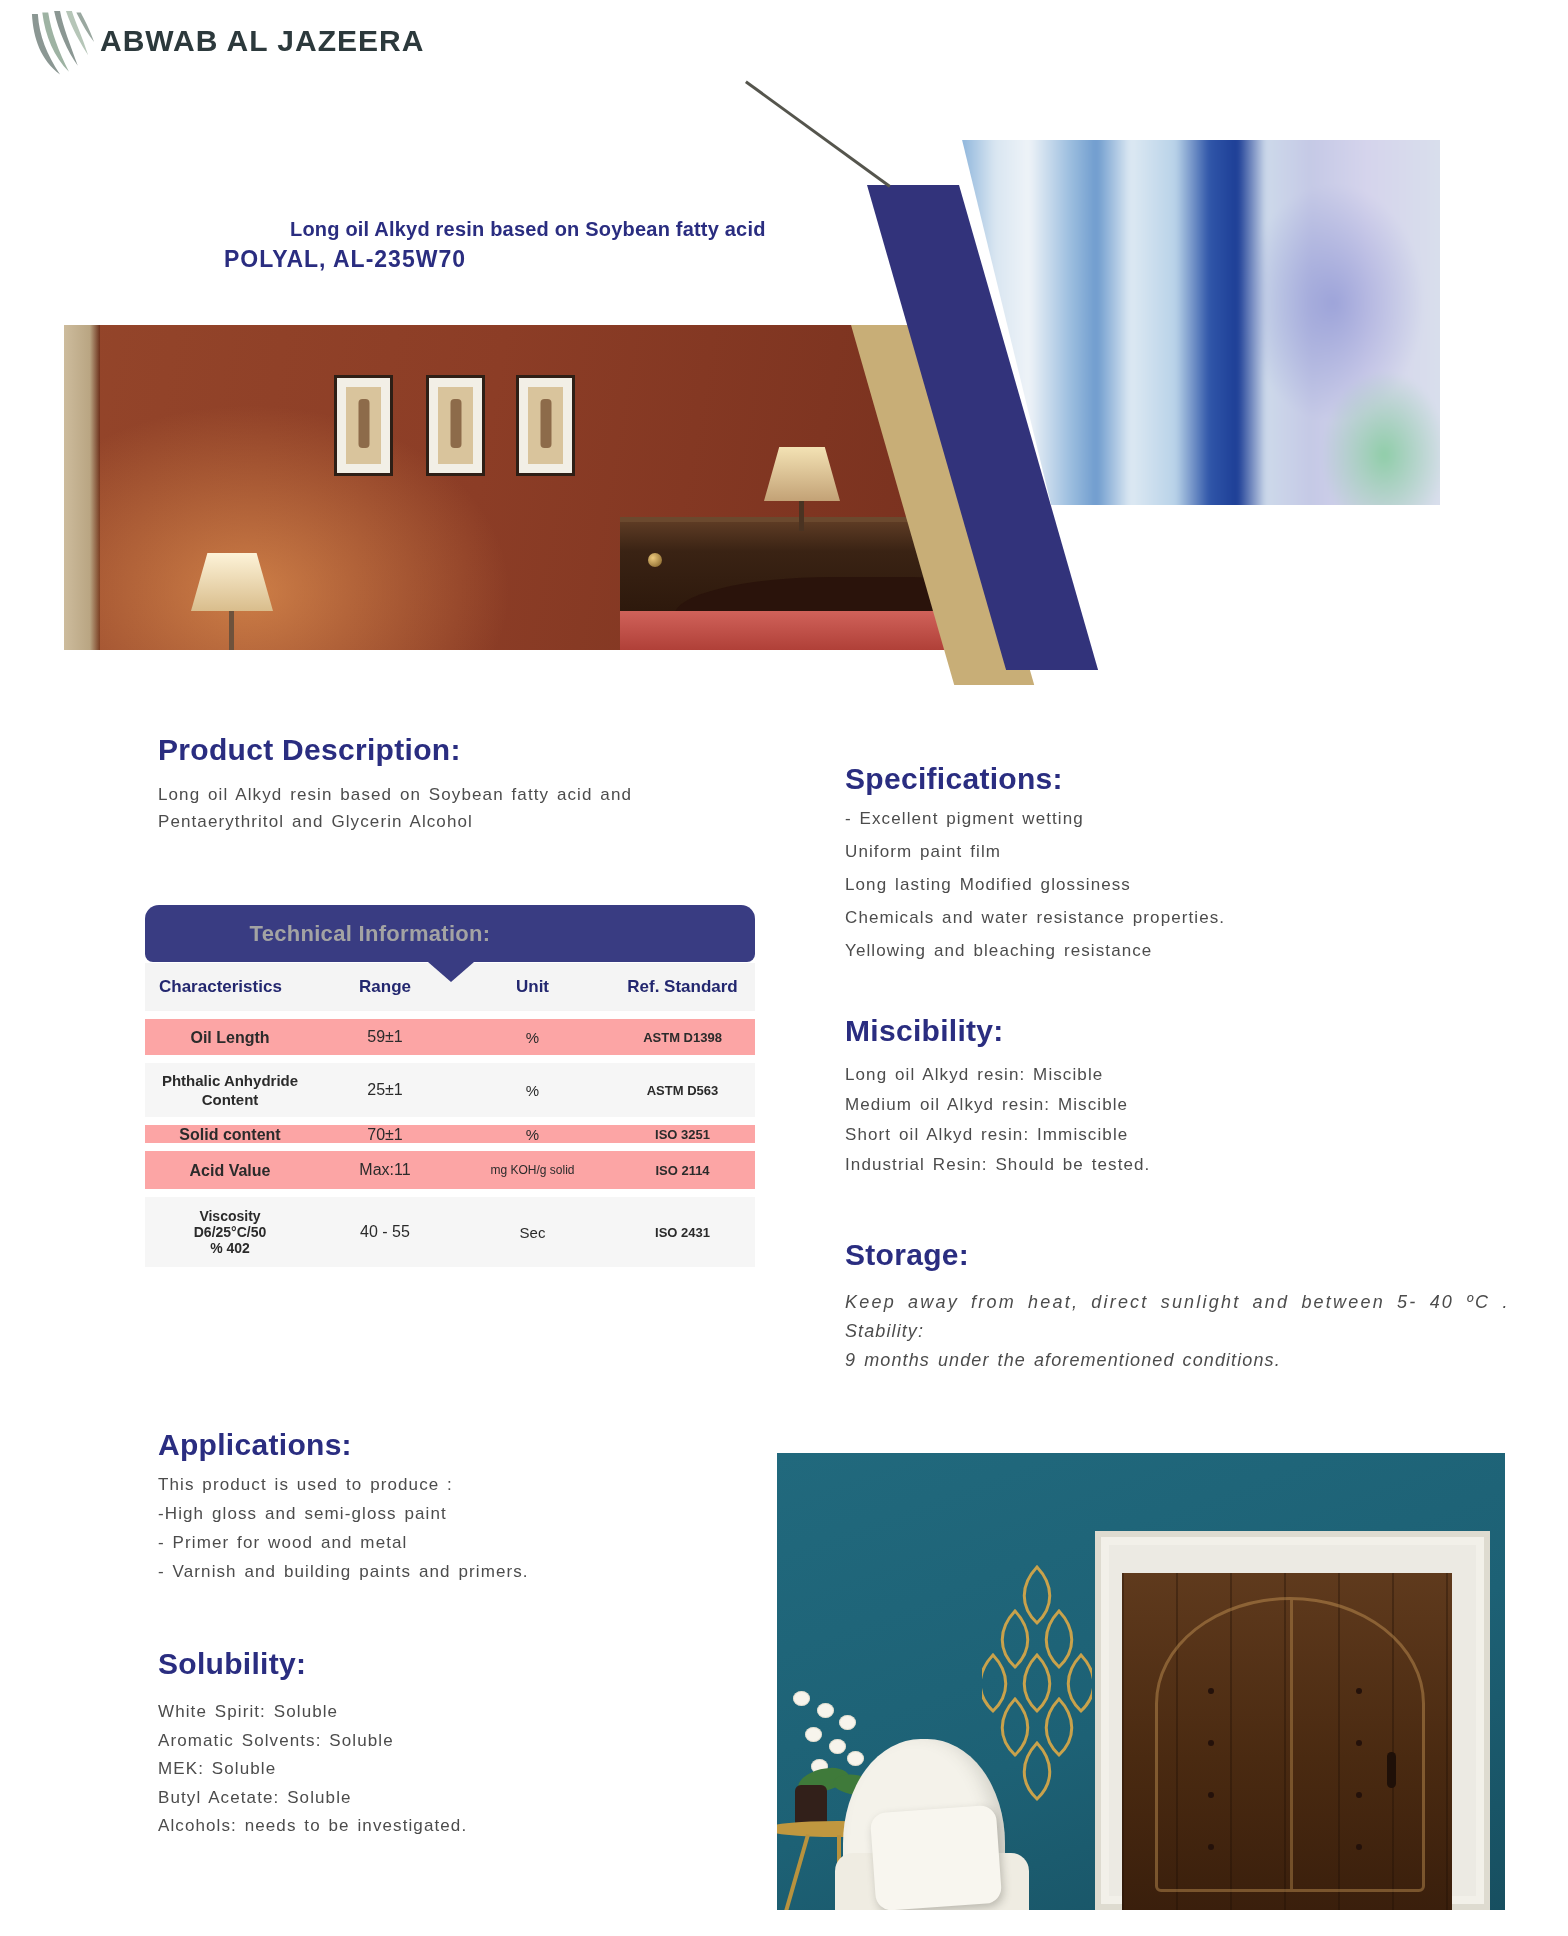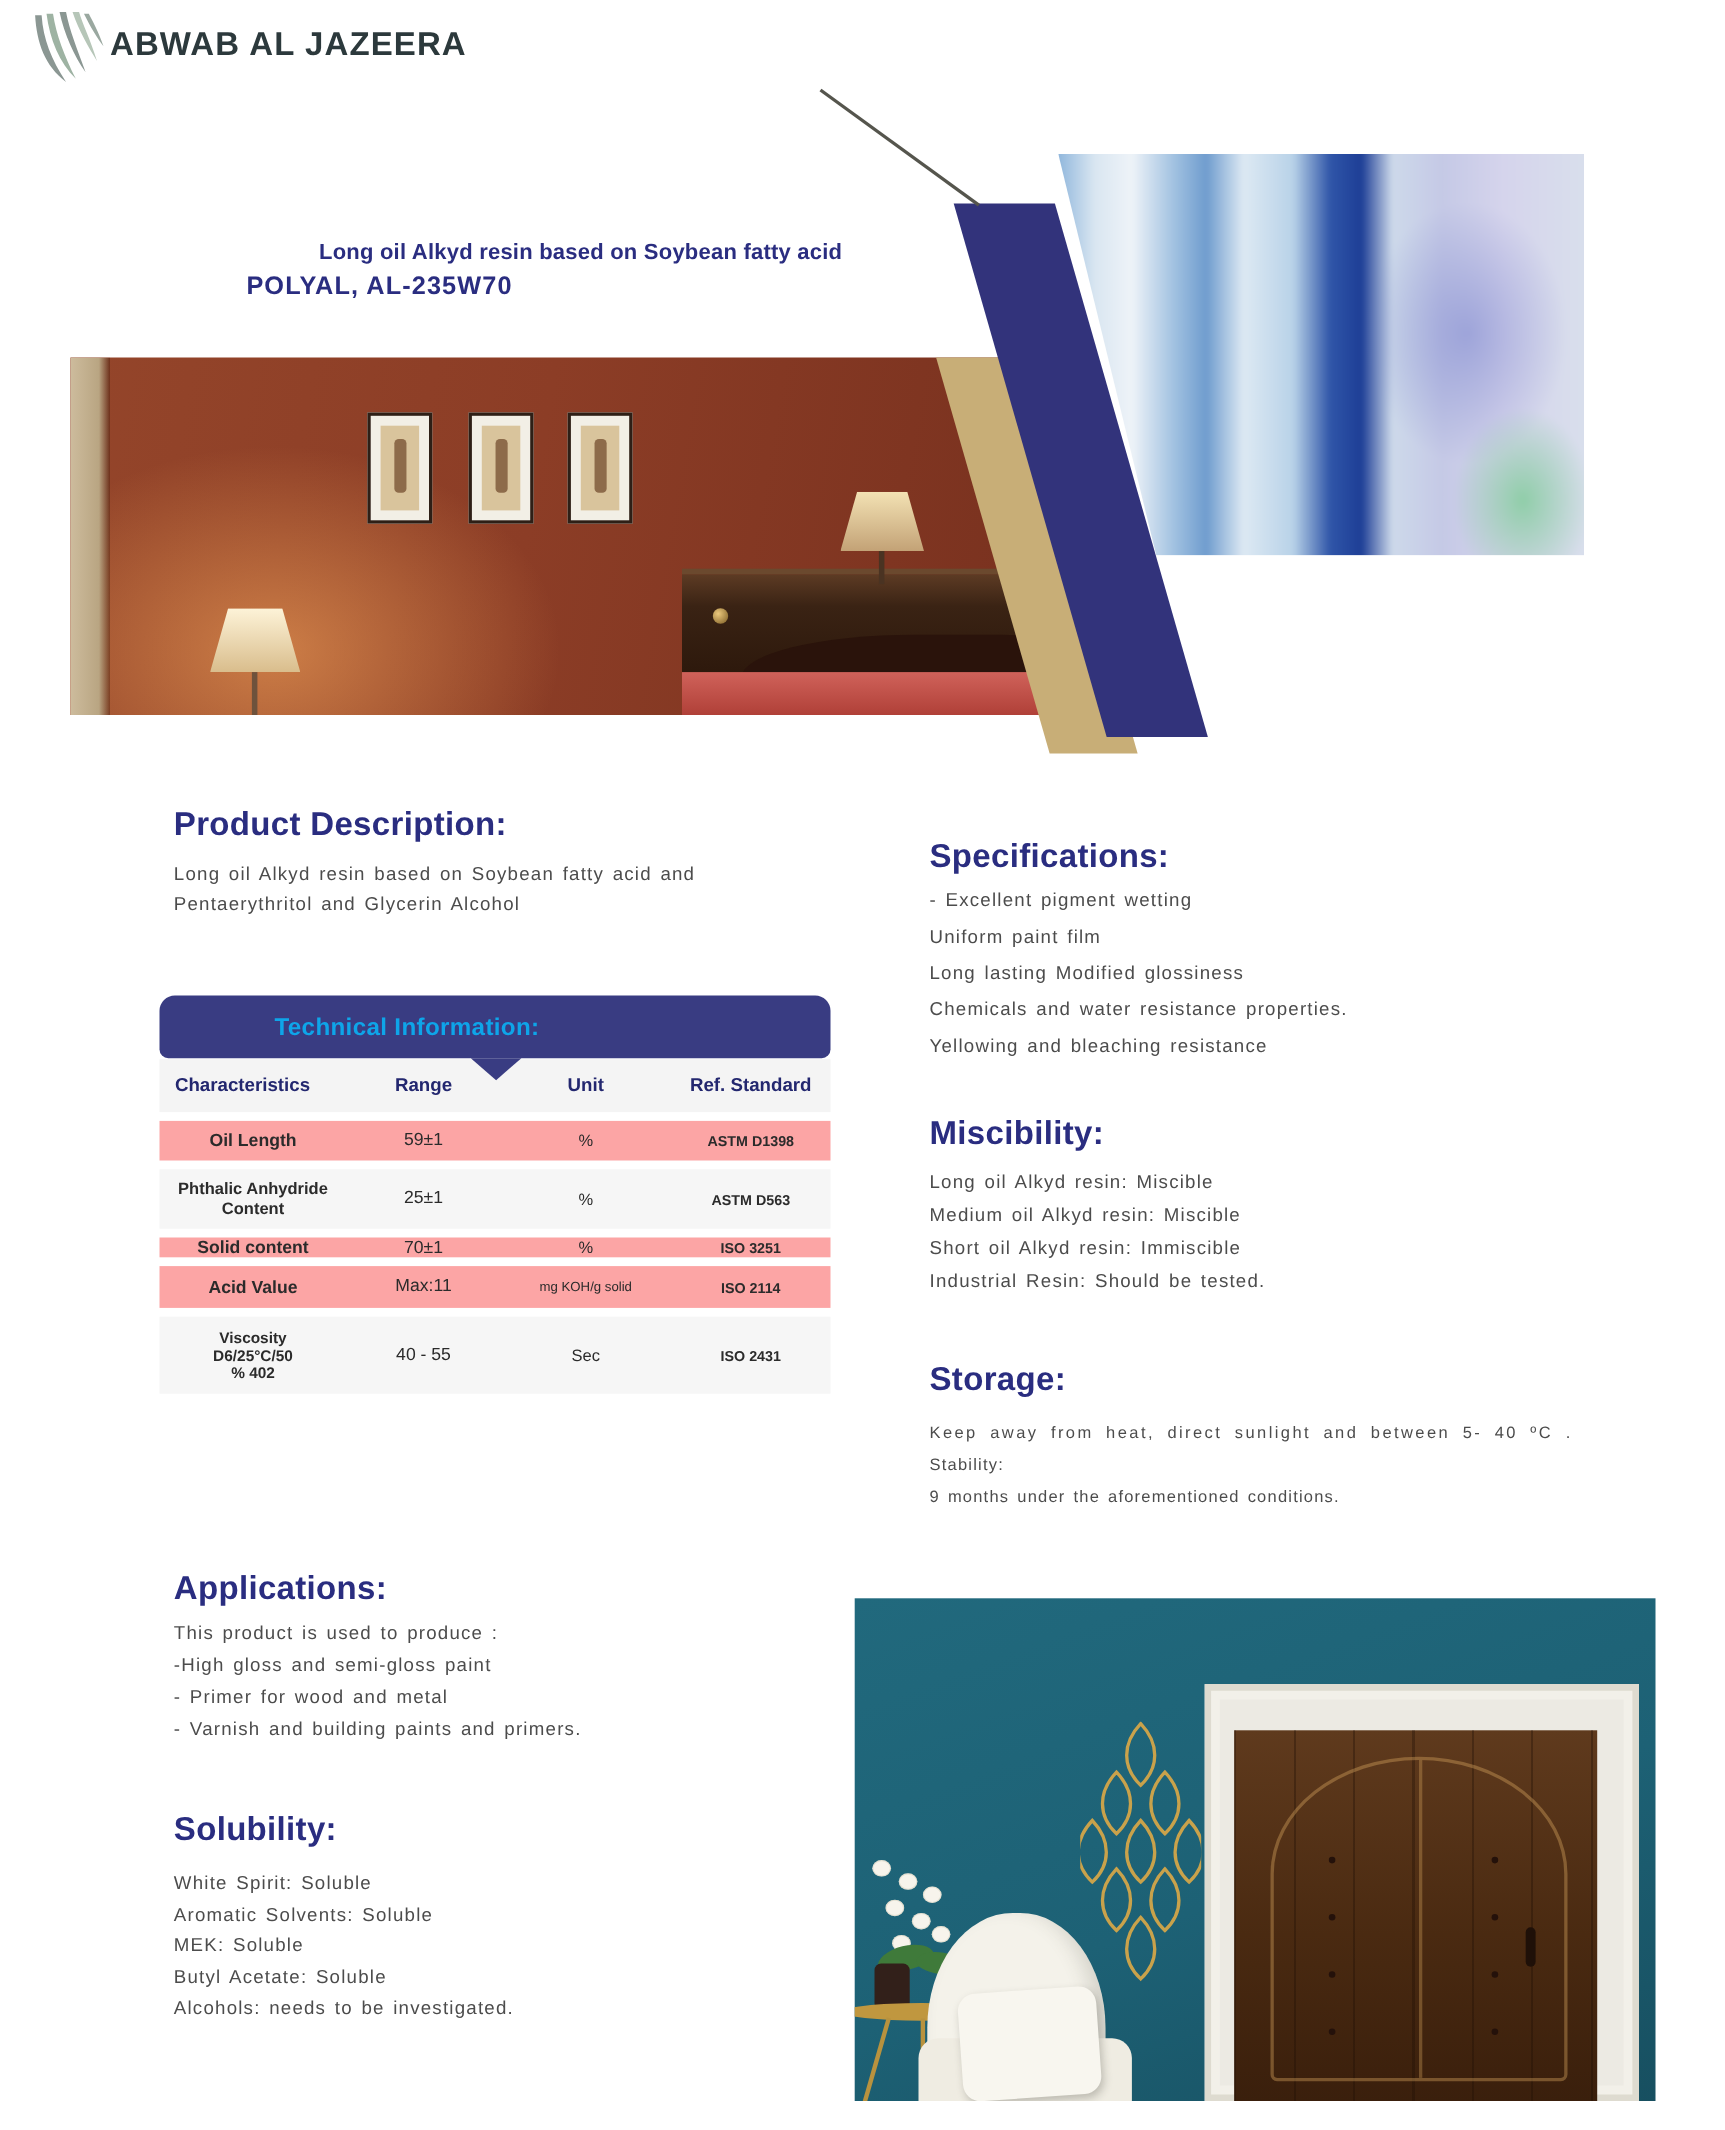--- a/index.html
+++ b/index.html
@@ -64,32 +64,32 @@
   
   .h2{font-size:30px;font-weight:bold;color:#2a2d80;letter-spacing:.3px;}
   .body-text{font-size:17px;color:#4c4c4c;letter-spacing:1.1px;word-spacing:2px;}
   .pd-heading{left:158px;top:733px;}
   .pd-body{left:158px;top:781px;width:560px;line-height:27px;white-space:pre-line;}
   .spec-heading{left:845px;top:762px;}
   .spec-list{left:845px;top:802px;line-height:33px;}
   .misc-heading{left:845px;top:1014px;}
   .misc-list{left:845px;top:1060px;line-height:30px;}
   .stor-heading{left:845px;top:1238px;}
-  .stor-list{left:845px;top:1288px;line-height:29px;font-size:15px;}
+  .stor-list{left:845px;top:1288px;line-height:29px;font-size:18px;font-style:italic;}
   .stor-list div:first-child{letter-spacing:2.2px;word-spacing:5px;}
   .app-heading{left:158px;top:1428px;}
   .app-list{left:158px;top:1470px;line-height:29px;}
   .sol-heading{left:158px;top:1647px;}
   .sol-list{left:158px;top:1698px;line-height:28.5px;}
 
   
   .ti{left:145px;top:905px;width:610px;}
   .ti-bar{position:relative;height:57px;background:#393c82;border-radius:14px 14px 8px 8px;
       display:flex;align-items:center;justify-content:center;padding-right:160px;box-sizing:border-box;}
-  .ti-bar span{color:#0ea5e9;font-size:22px;font-weight:bold;letter-spacing:.3px;}
+  .ti-bar span{color:#a3a3a3;font-size:22px;font-weight:bold;letter-spacing:.3px;}
   .ti-pointer{position:absolute;left:283px;top:57px;width:0;height:0;
       border-left:23px solid transparent;border-right:23px solid transparent;
       border-top:20px solid #393c82;}
   .ti-head{display:grid;grid-template-columns:170px 140px 155px 145px;align-items:center;
       height:48px;margin-top:1px;background:#f4f4f4;}
   .ti-head div{font-size:17px;font-weight:bold;color:#23276f;text-align:center;}
   .ti-head div:first-child{text-align:left;padding-left:14px;}
   .ti-row{display:grid;grid-template-columns:170px 140px 155px 145px;align-items:center;
       margin-top:8px;}
   .bg-a{background:#fca5a5;} .bg-b{background:#f6f6f6;}

